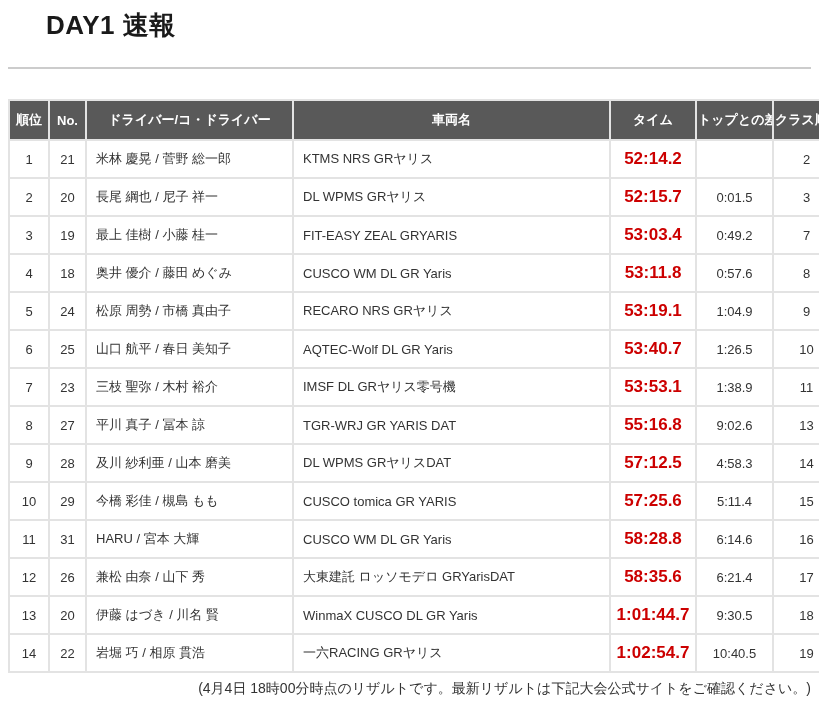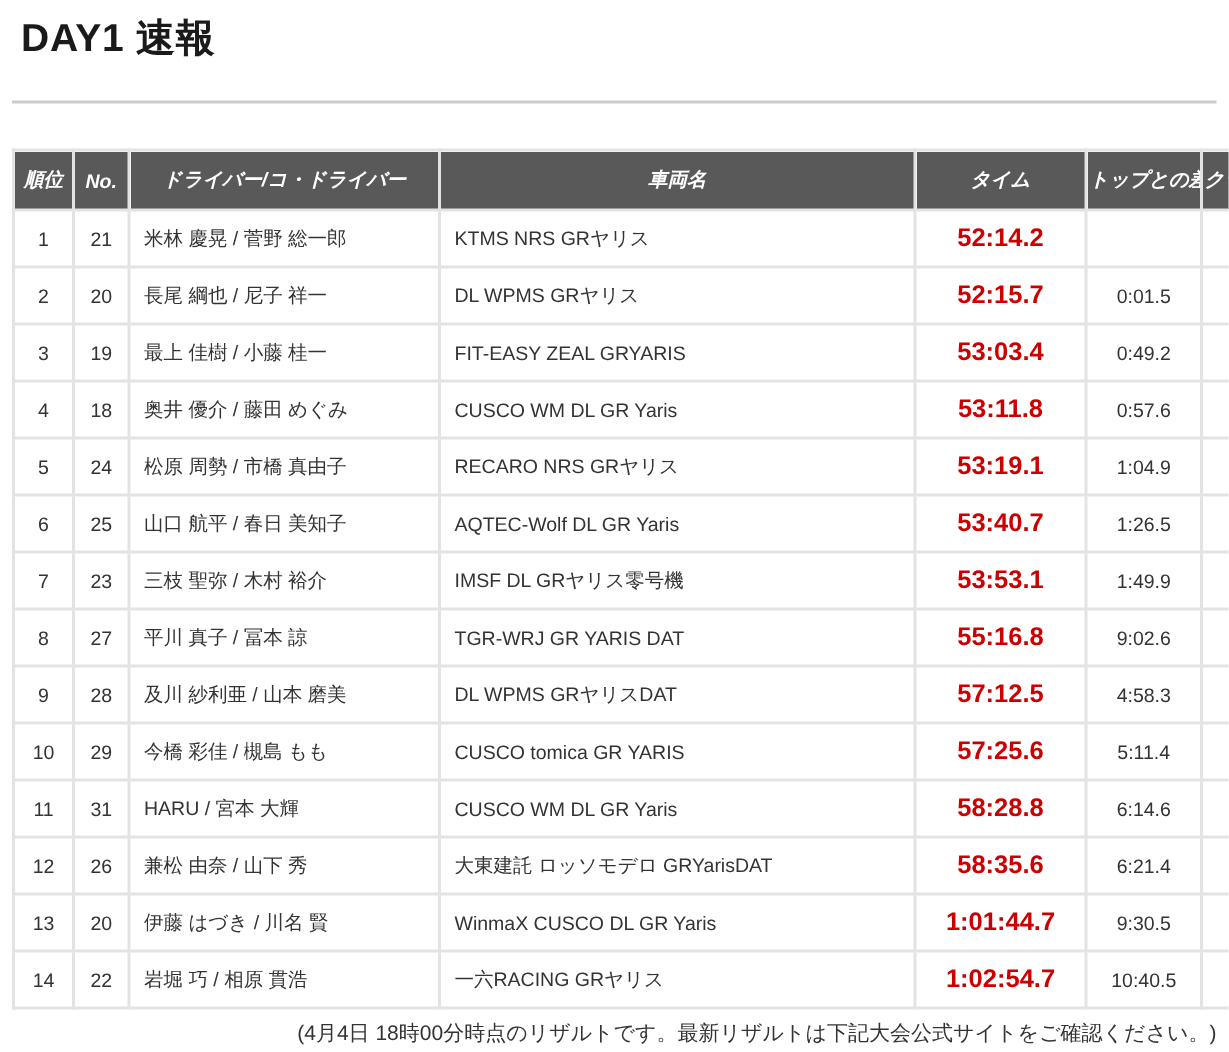--- a/index.html
+++ b/index.html
@@ -13,47 +13,47 @@
   *{box-sizing:border-box;margin:0;padding:0;}
   html,body{background:#ffffff;}
   body{
     width:819px;height:701px;overflow:hidden;
     font-family:"Liberation Sans","DejaVu Sans",sans-serif;
     color:var(--body-text);
   }
   .page{padding:8px 8px 0 8px;}
   .page-title{
     font-size:26px;font-weight:bold;color:#1a1a1a;
-    padding-left:6px;letter-spacing:0.5px;
+    padding-left:6px;letter-spacing:0.5px;margin-left:32px;
   }
   .title-rule{
     border:none;border-top:2px solid var(--rule);
     margin:24px 0 0 0;
   }
   table.results{
     border-collapse:collapse;table-layout:fixed;
     width:803px;margin-top:30px;
   }
   table.results th,table.results td{
     border:2px solid var(--border);
     text-align:center;vertical-align:middle;
     overflow:hidden;white-space:nowrap;
   }
   table.results thead th{
     background:var(--header-bg);color:var(--header-text);
-    font-weight:bold;font-size:13px;height:40px;padding:0 1px;font-style:italic;
+    font-weight:bold;font-size:13px;height:40px;padding:0 1px;
   }
   table.results tbody td{
     background:#ffffff;font-size:13px;height:38px;color:var(--body-text);
   }
   .col-rank{width:40px;}
   .col-no{width:37px;margin-top:40px;}
   .col-crew{width:207px;}
   .col-car{width:317px;}
-  .col-time{width:114px;}
+  .col-time{width:86px;}
   .col-gap{width:77px;}
   .col-class_rank{width:67px;}
   table.results tbody td.col-crew,
   table.results tbody td.col-car{
     text-align:left;padding-left:9px;
   }
   table.results tbody td.col-time{
     color:var(--time-red);font-weight:bold;font-size:17px;
     font-family:"Liberation Sans","DejaVu Sans",sans-serif;
   }
@@ -134,21 +134,21 @@
           <td class="col-time">53:40.7</td>
           <td class="col-gap">1:26.5</td>
           <td class="col-class_rank">10</td>
         </tr>
         <tr>
           <td class="col-rank">7</td>
           <td class="col-no">23</td>
           <td class="col-crew">三枝 聖弥 / 木村 裕介</td>
           <td class="col-car">IMSF DL GRヤリス零号機</td>
           <td class="col-time">53:53.1</td>
-          <td class="col-gap">1:49.9</td>
+          <td class="col-gap">1:38.9</td>
           <td class="col-class_rank">11</td>
         </tr>
         <tr>
           <td class="col-rank">8</td>
           <td class="col-no">27</td>
           <td class="col-crew">平川 真子 / 冨本 諒</td>
           <td class="col-car">TGR-WRJ GR YARIS DAT</td>
           <td class="col-time">55:16.8</td>
           <td class="col-gap">9:02.6</td>
           <td class="col-class_rank">13</td>

